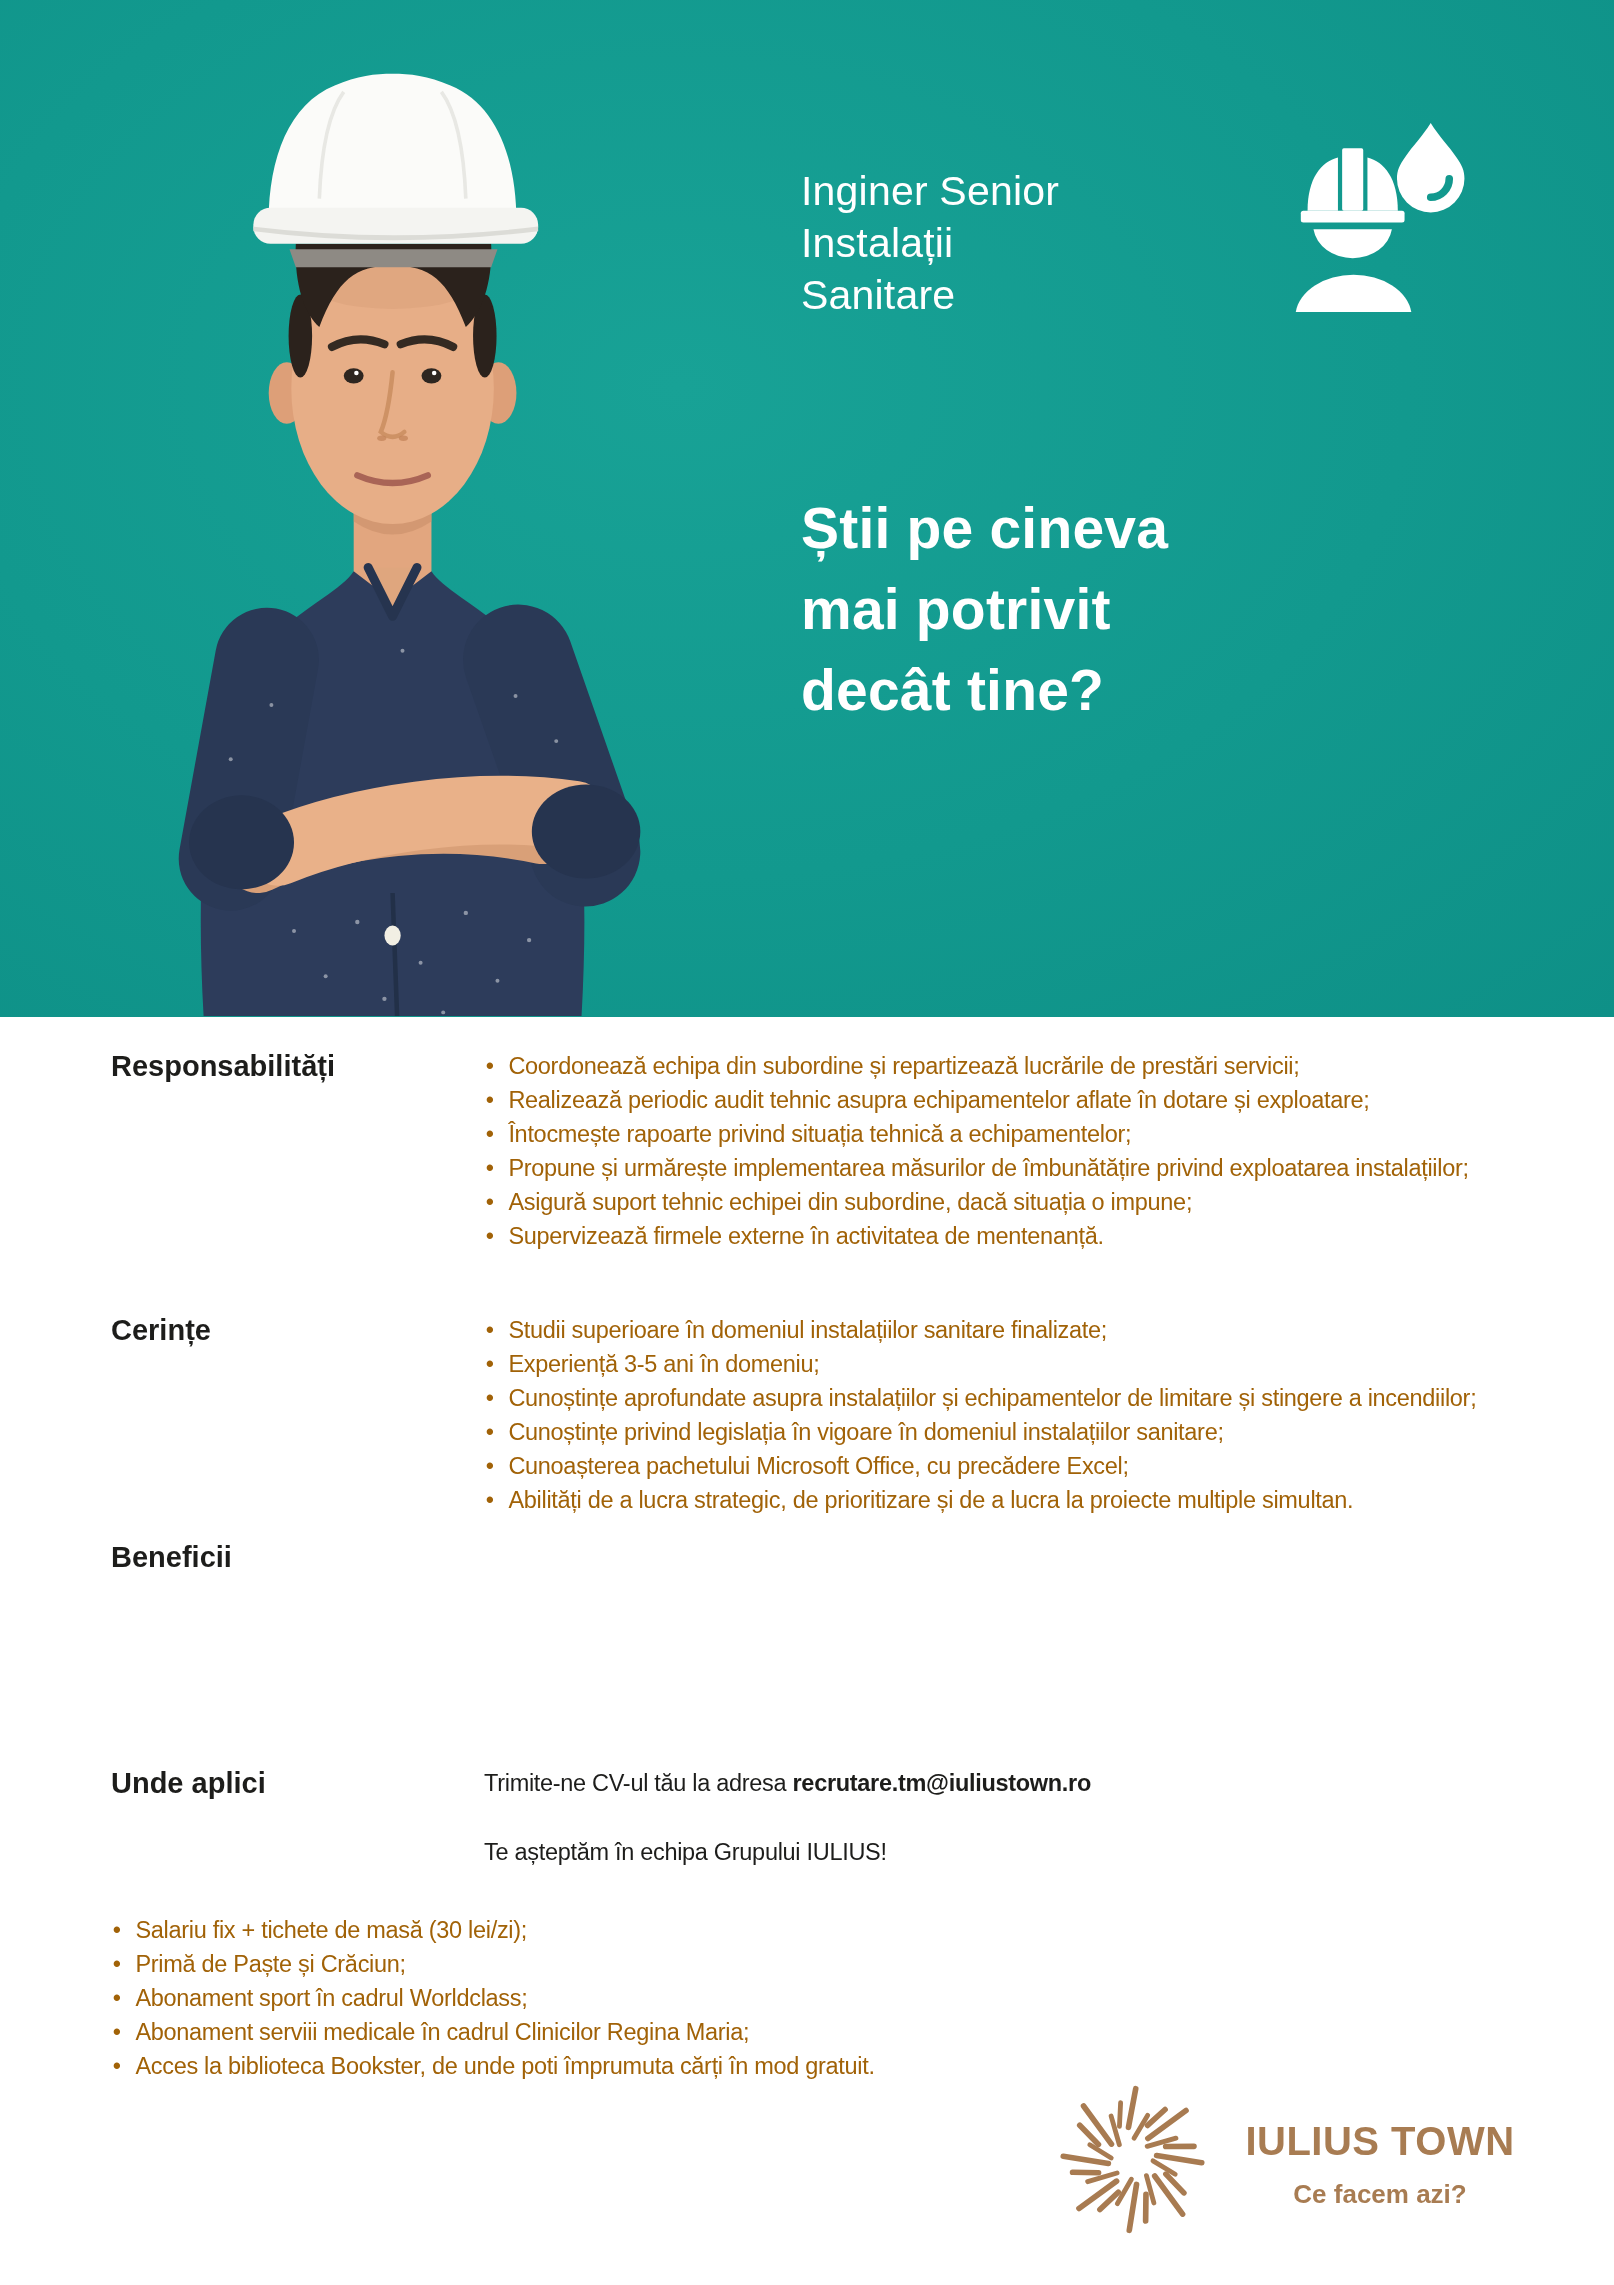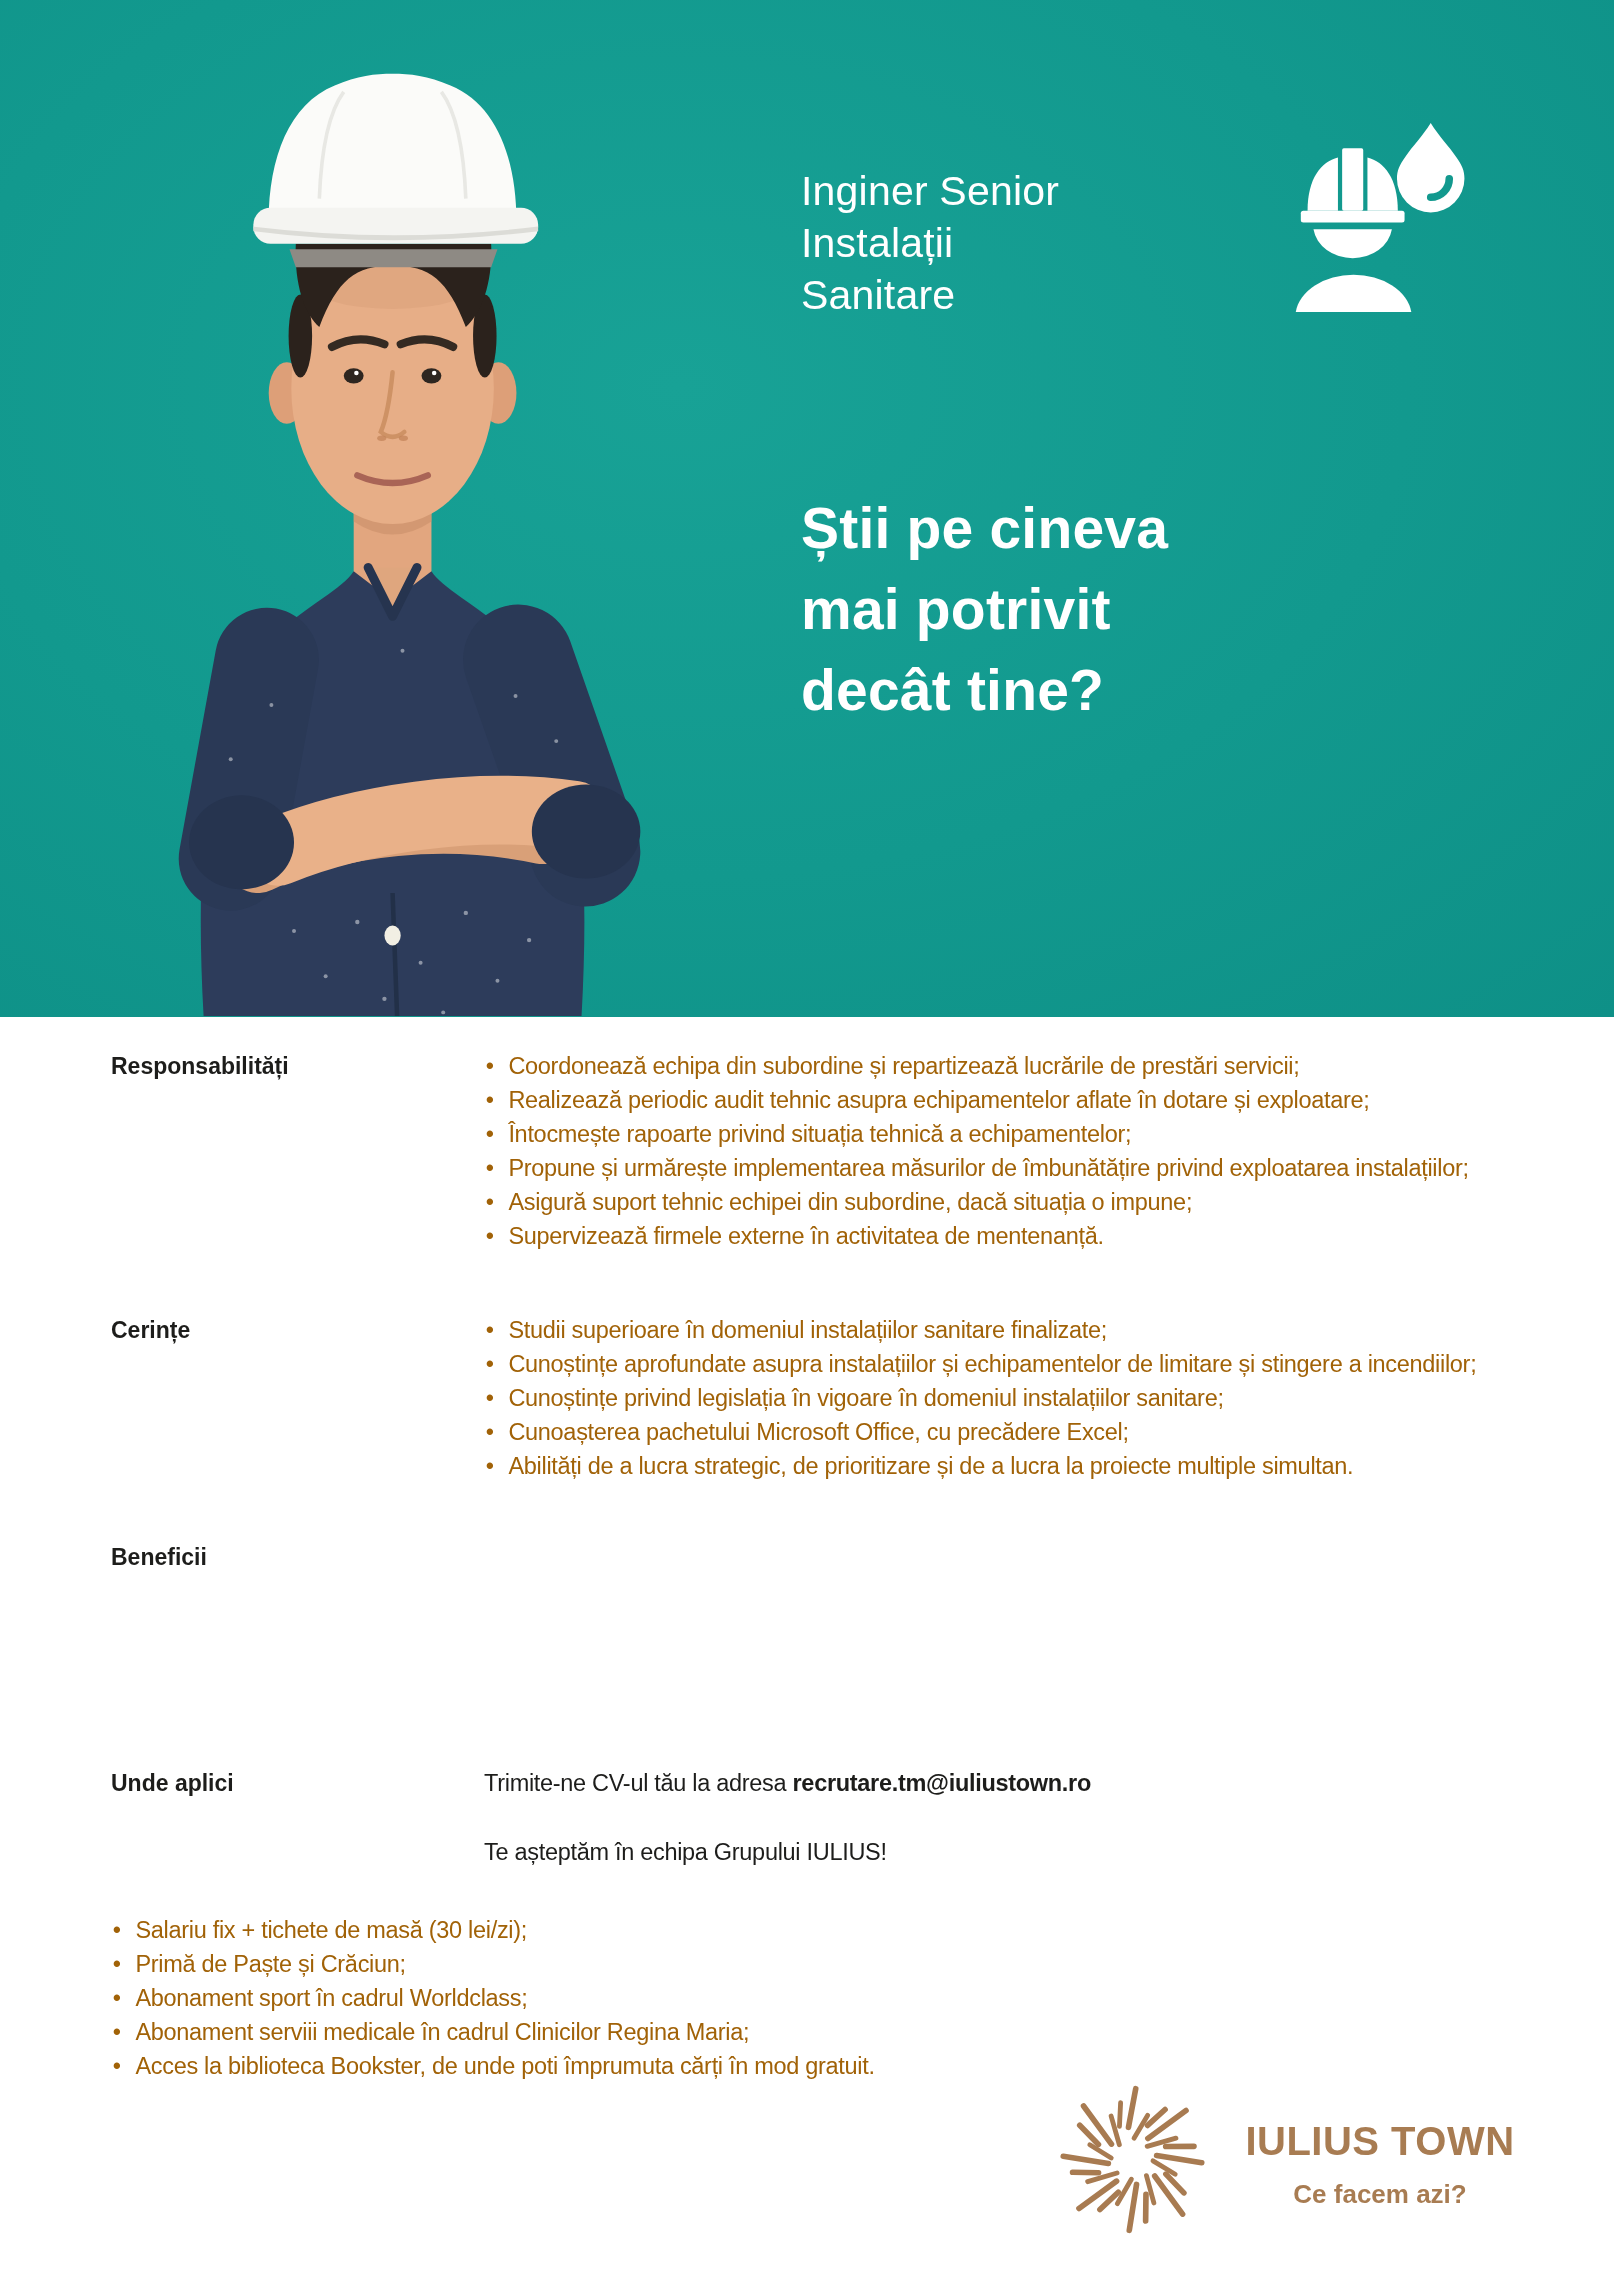--- a/index.html
+++ b/index.html
@@ -23,21 +23,21 @@
   .headline {
     position:absolute; left:801px; top:488px; margin:0;
     font-size:57px; line-height:81px; font-weight:700; color:#ffffff;
     letter-spacing:0.2px;
   }
   .role-icon { position:absolute; left:1289px; top:116px; width:194px; height:203px; }
 
   
   .row { position:absolute; left:111px; width:1458px; display:flex; align-items:flex-start; }
   .row h2 {
-    margin:0; flex:0 0 373px; font-size:23px; line-height:34px; font-weight:700; color:#1d1d1b;
+    margin:0; flex:0 0 373px; font-size:29px; line-height:34px; font-weight:700; color:#1d1d1b;
   }
   .row ul { margin:0; padding:0; list-style:none; flex:1; }
   .row li {
     position:relative; padding-left:24.4px;
     font-size:23.5px; line-height:34px; letter-spacing:-0.3px; color:#a16207;
   }
   .row li::before { content:"•"; position:absolute; left:1.8px; }
   .row-resp  { top:1049px; }
   .row-cer   { top:1313px; }
   .row-ben   { top:1540px;flex-direction:column; }
@@ -169,20 +169,21 @@
       <li>Propune și urmărește implementarea măsurilor de îmbunătățire privind exploatarea instalațiilor;</li>
       <li>Asigură suport tehnic echipei din subordine, dacă situația o impune;</li>
       <li>Supervizează firmele externe în activitatea de mentenanță.</li>
     </ul>
   </section>
 
   <section class="row row-cer">
     <h2>Cerințe</h2>
     <ul>
       <li>Studii superioare în domeniul instalațiilor sanitare finalizate;</li>
+      <li>Experiență 3-5 ani în domeniu;</li>
       <li>Cunoștințe aprofundate asupra instalațiilor și echipamentelor de limitare și stingere a incendiilor;</li>
       <li>Cunoștințe privind legislația în vigoare în domeniul instalațiilor sanitare;</li>
       <li>Cunoașterea pachetului Microsoft Office, cu precădere Excel;</li>
       <li>Abilități de a lucra strategic, de prioritizare și de a lucra la proiecte multiple simultan.</li>
     </ul>
   </section>
 
   <section class="row row-ben">
     <h2>Beneficii</h2>
     <ul>

